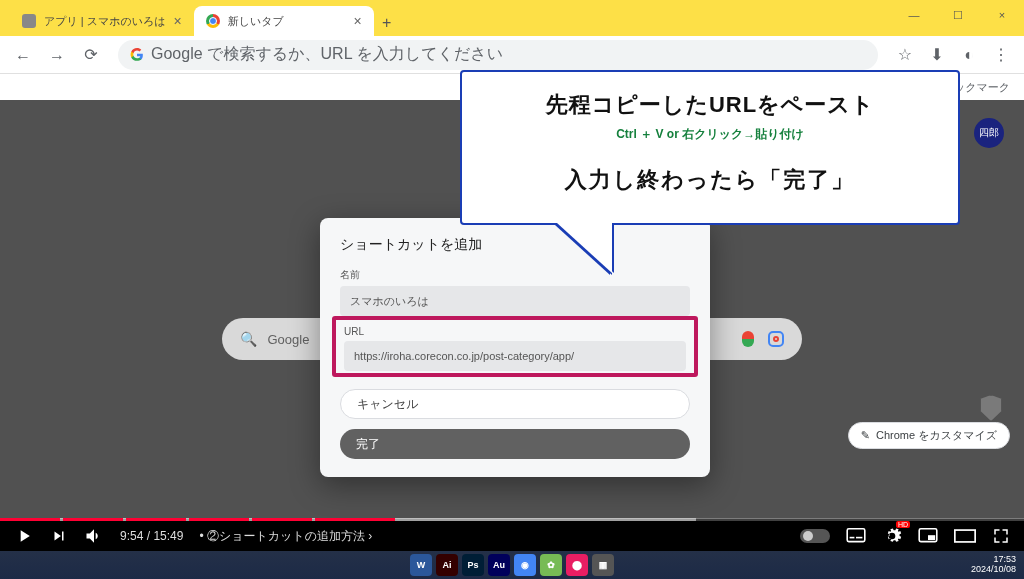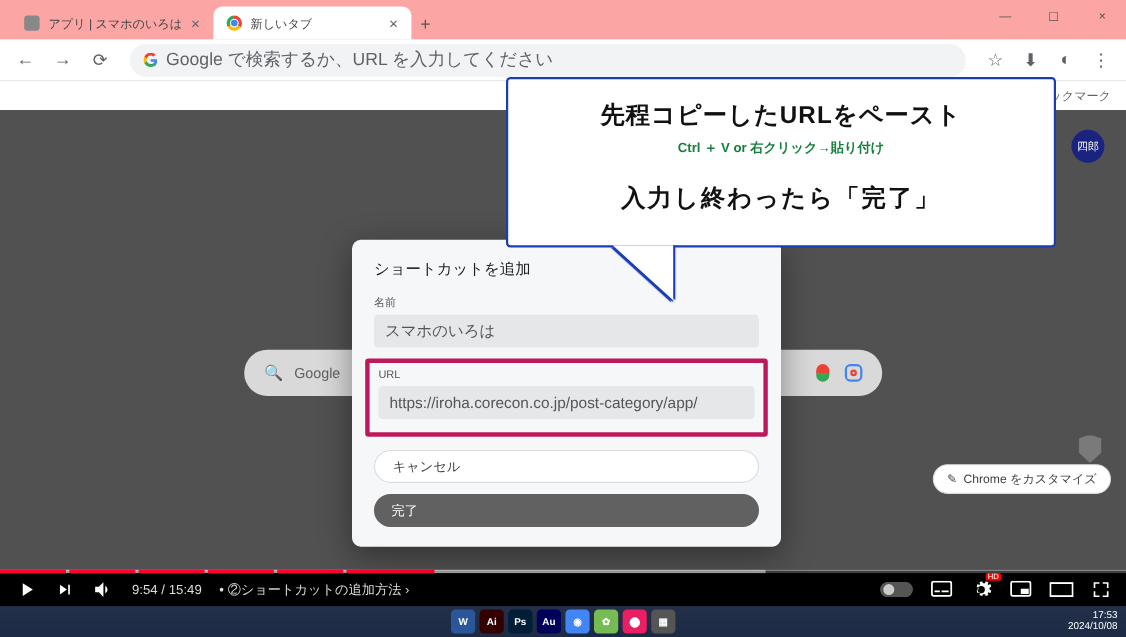--- a/index.html
+++ b/index.html
@@ -1,21 +1,21 @@
 <!DOCTYPE html>
 <html><head>
 <meta charset="utf-8">
 <style>
 * { margin: 0; padding: 0; box-sizing: border-box; font-family: 'Segoe UI', Meiryo, sans-serif; }
 body { width: 1024px; height: 579px; overflow: hidden; background: #000; position: relative; }
 
 
 .chrome-window { position: absolute; top: 0; left: 0; right: 0; bottom: 60px; background: #fff; }
 
-.titlebar { height: 36px; background: #fca5a5; display: flex; align-items: flex-end; padding-left: 10px; }
+.titlebar { height: 36px; background: #fde047; display: flex; align-items: flex-end; padding-left: 10px; }
 .tab { height: 30px; padding: 0 12px; display: flex; align-items: center; gap: 8px; font-size: 11px; color: #444; border-radius: 8px 8px 0 0; min-width: 180px; position: relative; }
 .tab.inactive { background: transparent; }
 .tab.active { background: #fff; }
 .tab-favicon { width: 14px; height: 14px; background: #888; border-radius: 3px; display: inline-block; }
 .tab-favicon.chrome { background: conic-gradient(#ea4335 0 120deg, #fbbc05 120deg 240deg, #34a853 240deg 360deg); border-radius: 50%; position: relative; }
 .tab-favicon.chrome::after { content:''; position:absolute; inset:3px; background:#4285f4; border:1.5px solid #fff; border-radius:50%; }
 .tab-close { margin-left: auto; color: #666; font-size: 14px; cursor: pointer; }
 .newtab-btn { width: 26px; height: 26px; display: flex; align-items: center; justify-content: center; color: #555; font-size: 16px; cursor: pointer; }
 
 .win-controls { margin-left: auto; display: flex; align-self: flex-start; height: 30px; }
@@ -45,21 +45,21 @@
 .webstore-row { position: absolute; top: 440px; left: 50%; transform: translateX(-50%); font-size: 12px; color: #9e9e9e; }
 
 .customize-chip { position: absolute; bottom: 70px; right: 14px; background: #fff; border: 1px solid #dadce0; border-radius: 16px; padding: 5px 12px; font-size: 11px; color: #3c4043; display: flex; align-items: center; gap: 6px; }
 
 .shield-badge { position: absolute; bottom: 98px; right: 22px; width: 22px; height: 26px; background: #7a7a7a; clip-path: polygon(50% 0, 100% 15%, 100% 60%, 50% 100%, 0 60%, 0 15%); border: 1px solid #555; }
 
 
 .modal { position: absolute; top: 218px; left: 320px; width: 390px; background: #f6f7f8; border-radius: 8px; box-shadow: 0 8px 30px rgba(0,0,0,0.4); padding: 18px 20px; z-index: 5; }
 .modal-title { font-size: 14px; color: #222; margin-bottom: 14px; }
 .field-label { font-size: 10px; color: #555; margin-bottom: 4px; }
-.field-input { width: 100%; height: 30px; background: #e6e7e9; border: none; border-radius: 4px; padding: 12px 10px; font-size: 14px; color: #555; margin-bottom: 10px; display: flex; align-items: center; }
+.field-input { width: 100%; height: 30px; background: #e6e7e9; border: none; border-radius: 4px; padding: 12px 10px; font-size: 11px; color: #555; display: flex; align-items: center; }
 .url-section { border: 4px solid #be185d; border-radius: 3px; padding: 6px 8px 2px 8px; margin: 0 -8px 12px -8px; }
 .modal-actions { display: flex; justify-content: flex-end; gap: 10px; flex-direction: column; }
 .btn { height: 30px; padding: 0 16px; border-radius: 16px; font-size: 12px; border: none; cursor: pointer; display: flex; align-items: center; }
 .btn-cancel { background: #fff; border: 1px solid #dadce0; color: #444; }
 .btn-done { background: #616161; color: #fff; }
 
 
 .callout { position: absolute; top: 70px; left: 460px; width: 500px; background: #fff; border: 2.5px solid #1a3db5; border-radius: 4px; padding: 18px 18px 28px 18px; z-index: 6; text-align: center; }
 .callout::after { content:''; position:absolute; left: 95px; bottom: -50px; width: 0; height: 0; border-right: 55px solid #fff; border-bottom: 50px solid transparent; filter: drop-shadow(-2px 2px 0 #1a3db5) drop-shadow(2px 0 0 #1a3db5); }
 .co-line1 { font-size: 22px; font-weight: 700; color: #111; letter-spacing: 1px; }

